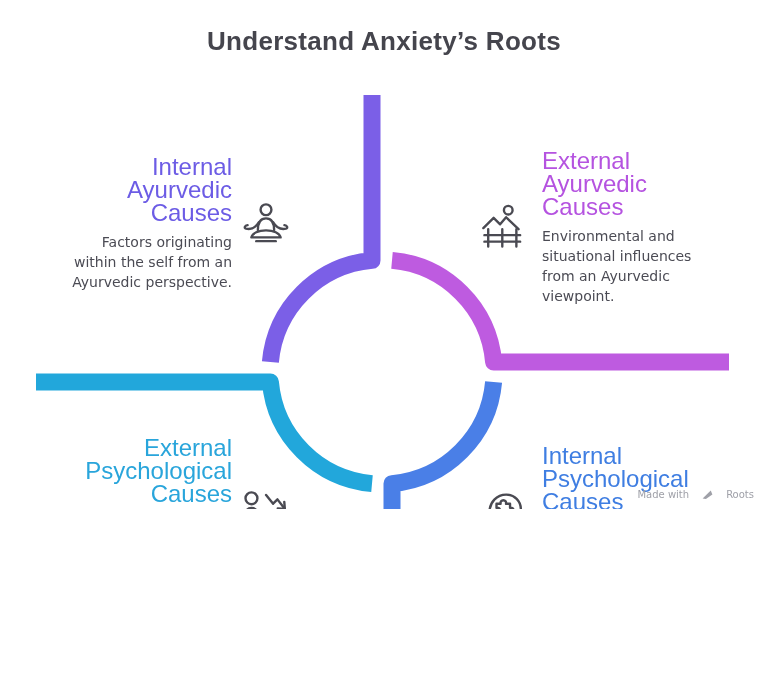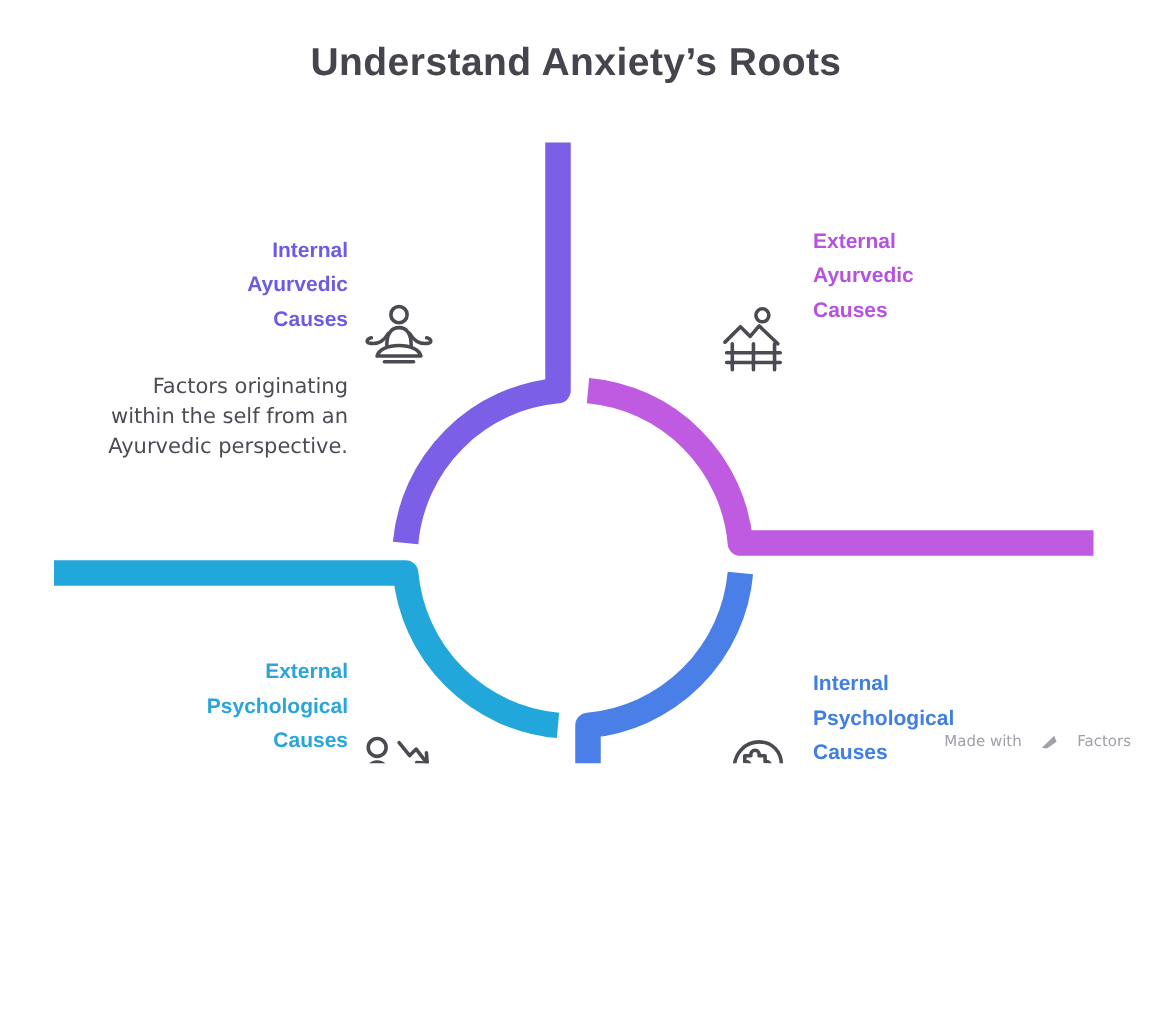--- a/index.html
+++ b/index.html
@@ -10,24 +10,24 @@
   .title{
     position:absolute;top:26px;left:0;right:0;margin:0;
     text-align:center;font-size:26px;font-weight:bold;letter-spacing:.3px;
   }
   .ring-svg{position:absolute;left:0;top:0;width:768px;height:689px;}
   .ring-svg path{fill:none;stroke-linecap:butt;stroke-linejoin:round;}
   .ring-svg path.outline{stroke:#ffffff;stroke-width:24;}
   .ring-svg path.arc{stroke-width:17;}
   .qtext{position:absolute;}
   .qtext h3{
-    margin:0;font-size:14px;line-height:23px;font-weight:bold;white-space:pre-line;
+    margin:0;font-size:24px;line-height:23px;font-weight:normal;white-space:pre-line;
   }
   .qtext p{
-    margin:24px 0 0;font-size:14px;line-height:20px;white-space:pre-line;
+    margin:8px 0 0;font-size:14px;line-height:20px;white-space:pre-line;
     font-family:"DejaVu Sans",sans-serif;
   }
   .align-right{text-align:right;}
   .qicon{position:absolute;width:52px;height:52px;}
   .qicon svg{width:100%;height:100%;fill:none;stroke:currentColor;
     stroke-width:2.2;stroke-linecap:round;stroke-linejoin:round;}
   .watermark{
     position:absolute;right:14px;bottom:8px;display:flex;align-items:center;
     gap:12px;font-size:10px;font-family:"DejaVu Sans",sans-serif;
   }
@@ -69,20 +69,24 @@
       <path d="M30.5 20.5 C33.5 25.5 38 27.5 42.5 26.5 C44.5 26 43.5 23.5 41 23.2"></path>
       <path d="M24 28 C17 28 11.5 30.5 10.5 34.5 L37.5 34.5 C36.5 30.5 31 28 24 28 Z"></path>
       <path d="M15 38 H33"></path>
     </svg>
   </div>
 
   <div class="qtext" style="left:542px;top:149px;width:200px;">
     <h3 style="color: rgb(181, 83, 224);">External
 Ayurvedic
 Causes</h3>
+    <p style="color: rgb(75, 75, 84);">Environmental and
+situational influences
+from an Ayurvedic
+viewpoint.</p>
   </div>
   <div class="qicon" style="left: 479px; top: 201px; color: rgb(74, 74, 82);">
     <svg viewBox="0 0 48 48">
       <circle cx="27" cy="8.5" r="4"></circle>
       <path d="M4 25 L13.5 15.5 L19.5 21.5 L25 15 L36.5 26"></path>
       <path d="M8.5 26 V42 M21.5 26 V42 M34.5 26 V42"></path>
       <path d="M5 31.5 H38 M5 37.5 H38"></path>
     </svg>
   </div>
 
@@ -110,16 +114,16 @@
       <path d="M19.5 45 V38.5 H14.5 C13.4 38.5 12.8 37.9 12.8 36.8 V31.8 L9 31 C10.8 28.8 11.5 26.6 11.5 23.5 C11.5 13.9 18.3 7 27 7 C34.6 7 40.5 13 40.5 20.5 C40.5 24.6 38.8 28.2 35.8 30.7 C34.9 31.4 34.5 32 34.5 33.2 C34.5 34.8 33.2 36 31.6 36 H28.5 V45"></path>
       <path d="M18 15.5 H21.8 A2.6 2.6 0 1 1 26.8 15.5 H30.5 V19.2 A2.6 2.6 0 1 1 30.5 24.2 V28 H26.8 A2.6 2.6 0 1 0 21.8 28 H18 V24.2 A2.6 2.6 0 1 0 18 19.2 Z"></path>
     </svg>
   </div>
 
   <div class="watermark" style="color: rgb(159, 160, 168);">
     <span>Made with</span>
     <svg viewBox="0 0 16 16">
       <path d="M2 13 L12 3 L14 8 L6 13.5 Z" fill="currentColor" stroke="none"></path>
     </svg>
-    <span>Factors</span>
+    <span>Roots</span>
   </div>
 
 </div>
 
 </body></html>

